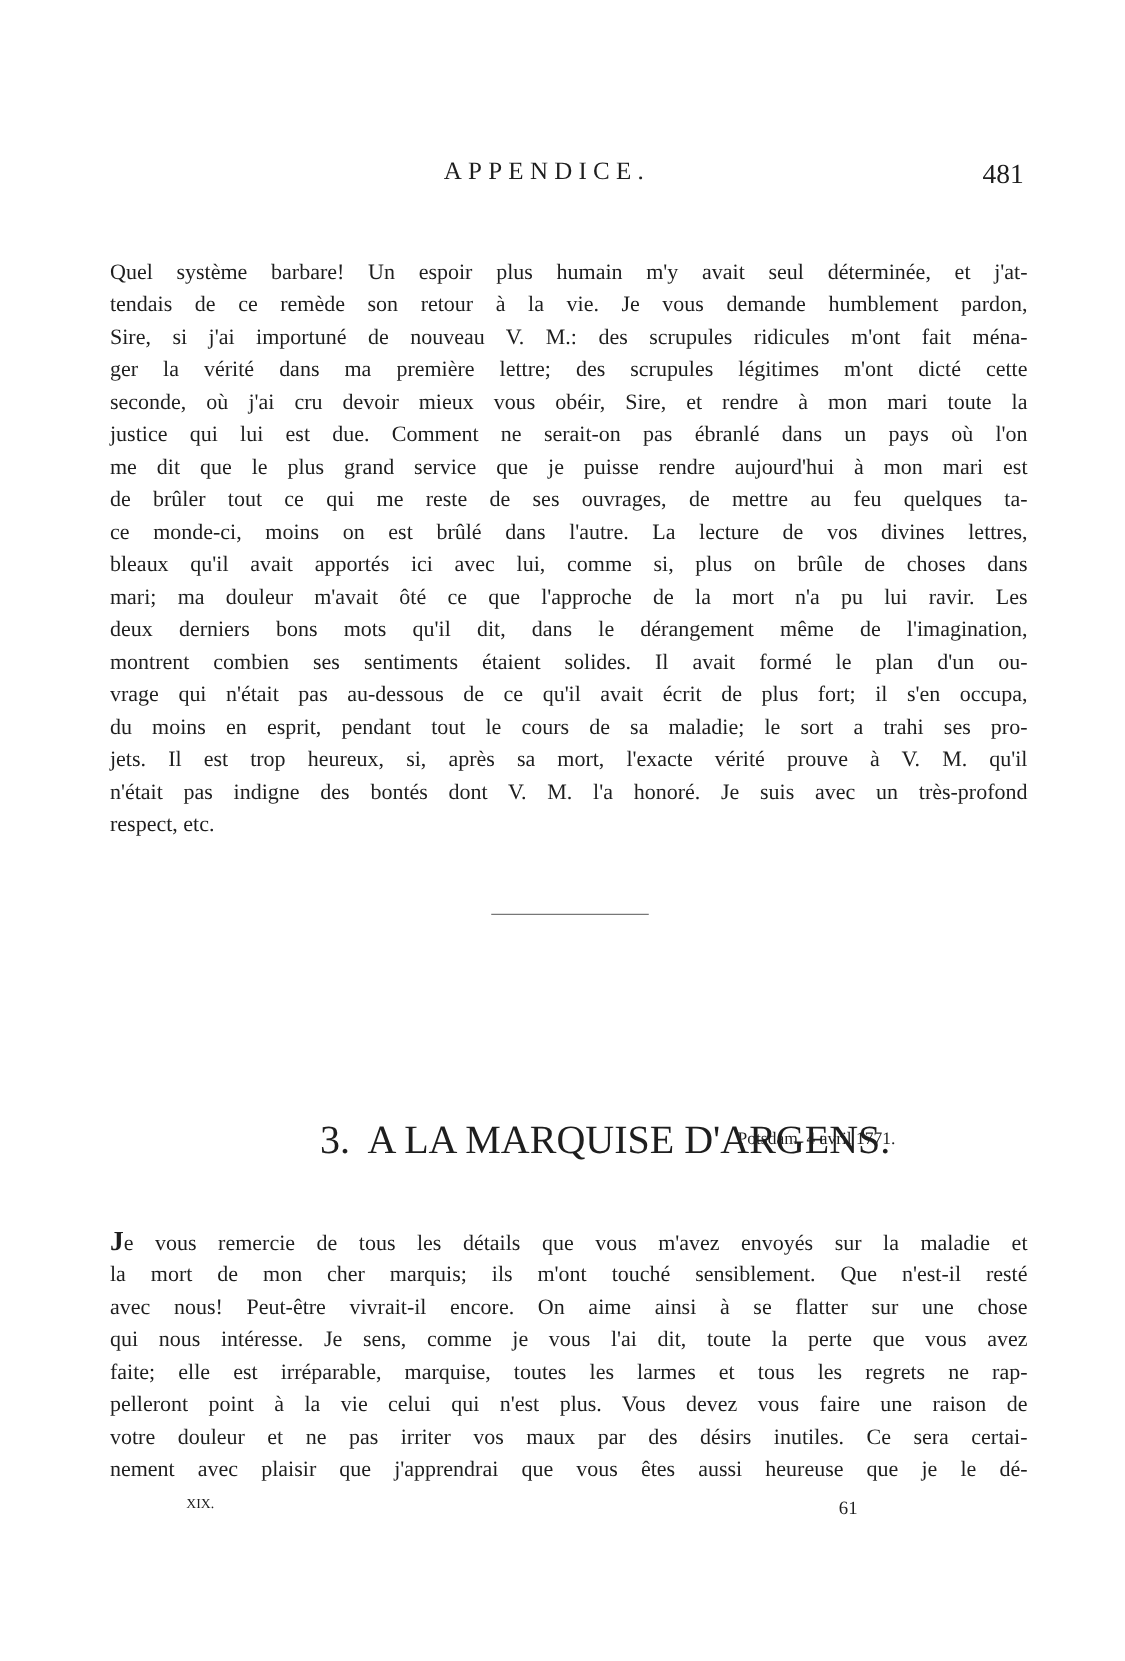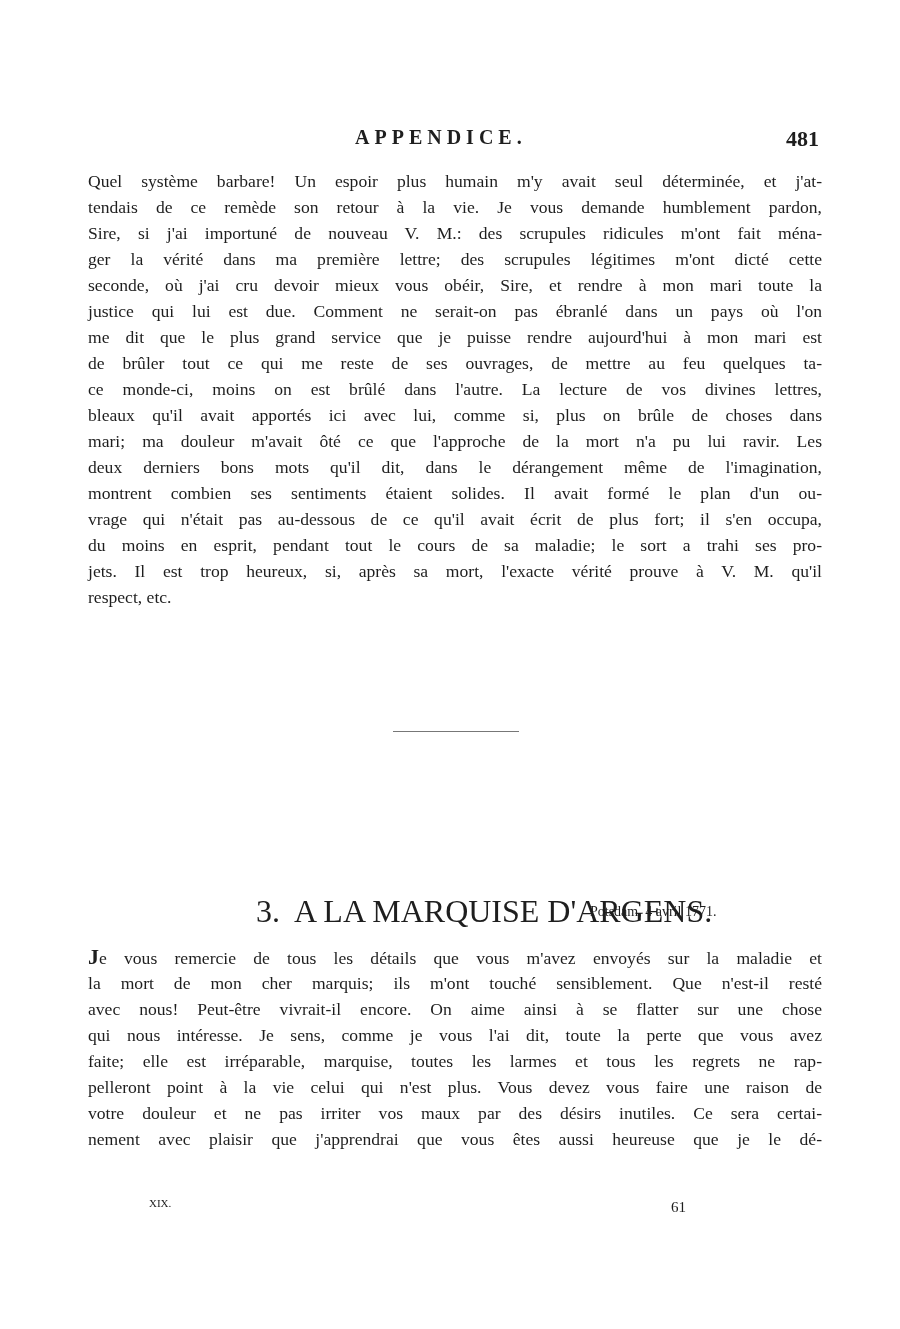--- a/index.html
+++ b/index.html
@@ -1,21 +1,21 @@
 <!DOCTYPE html>
 <html><head>
 <meta charset="utf-8">
 <style>
   html, body { margin: 0; padding: 0; background: #ffffff; }
   body { width: 900px; height: 1329px; position: relative; overflow: hidden;
          font-family: "Liberation Serif", "DejaVu Serif", serif; color: #1e1e1e; }
-  .running-head { position: absolute; top: 126px; left: 0; width: 900px; height: 30px; font-weight: bold; }
+  .running-head { position: absolute; top: 126px; left: 0; width: 900px; height: 30px; }
   .running-title { position: absolute; left: 355px; top: 0; font-size: 20px; letter-spacing: 5px; }
   .page-number { position: absolute; left: 786px; top: 0; font-size: 22px; }
-  .body-block { position: absolute; left: 88px; width: 734px; font-size: 17.6px; line-height: 26px; }
+  .body-block { position: absolute; left: 88px; width: 734px; font-size: 17.6px; line-height: 26px; margin-top: 36px; }
   .line { display: block; white-space: nowrap; text-align: justify; text-align-last: justify; height: 26px; }
   .line.last { text-align-last: left; }
   .block1 { top: 168px; }
   .rule { position: absolute; left: 393px; top: 731px; width: 126px; height: 0; border-top: 1px solid #777; }
   .section-heading { position: absolute; left: 256px; top: 893px; font-size: 32px; font-family: "Liberation Serif", serif; }
   .section-heading .num { margin-right: 14px; }
   .dateline { position: absolute; left: 590px; top: 904px; font-size: 14px; }
   .block2 { top: 944px; }
   .dropcap { font-size: 22px; font-weight: bold; }
   .footer { position: absolute; top: 1197px; left: 0; width: 900px; }
@@ -40,20 +40,21 @@
   <span class="line">me dit que le plus grand service que je puisse rendre aujourd'hui à mon mari est</span>
   <span class="line">de brûler tout ce qui me reste de ses ouvrages, de mettre au feu quelques ta-</span>
   <span class="line">ce monde-ci, moins on est brûlé dans l'autre.  La lecture de vos divines lettres,</span>
   <span class="line">bleaux qu'il avait apportés ici avec lui, comme si, plus on brûle de choses dans</span>
   <span class="line">mari; ma douleur m'avait ôté ce que l'approche de la mort n'a pu lui ravir.  Les</span>
   <span class="line">deux derniers bons mots qu'il dit, dans le dérangement même de l'imagination,</span>
   <span class="line">montrent combien ses sentiments étaient solides.  Il avait formé le plan d'un ou-</span>
   <span class="line">vrage qui n'était pas au-dessous de ce qu'il avait écrit de plus fort; il s'en occupa,</span>
   <span class="line">du moins en esprit, pendant tout le cours de sa maladie; le sort a trahi ses pro-</span>
   <span class="line">jets.  Il est trop heureux, si, après sa mort, l'exacte vérité prouve à V. M. qu'il</span>
+  <span class="line">n'était pas indigne des bontés dont V. M. l'a honoré.  Je suis avec un très-profond</span>
   <span class="line last">respect, etc.</span>
 </div>
 
 <div class="rule"></div>
 
 <div class="section-heading">
   <span class="num">3.</span><span>A LA MARQUISE D'ARGENS.</span>
 </div>
 
 <div class="dateline">Potsdam, 4 avril 1771.</div>

